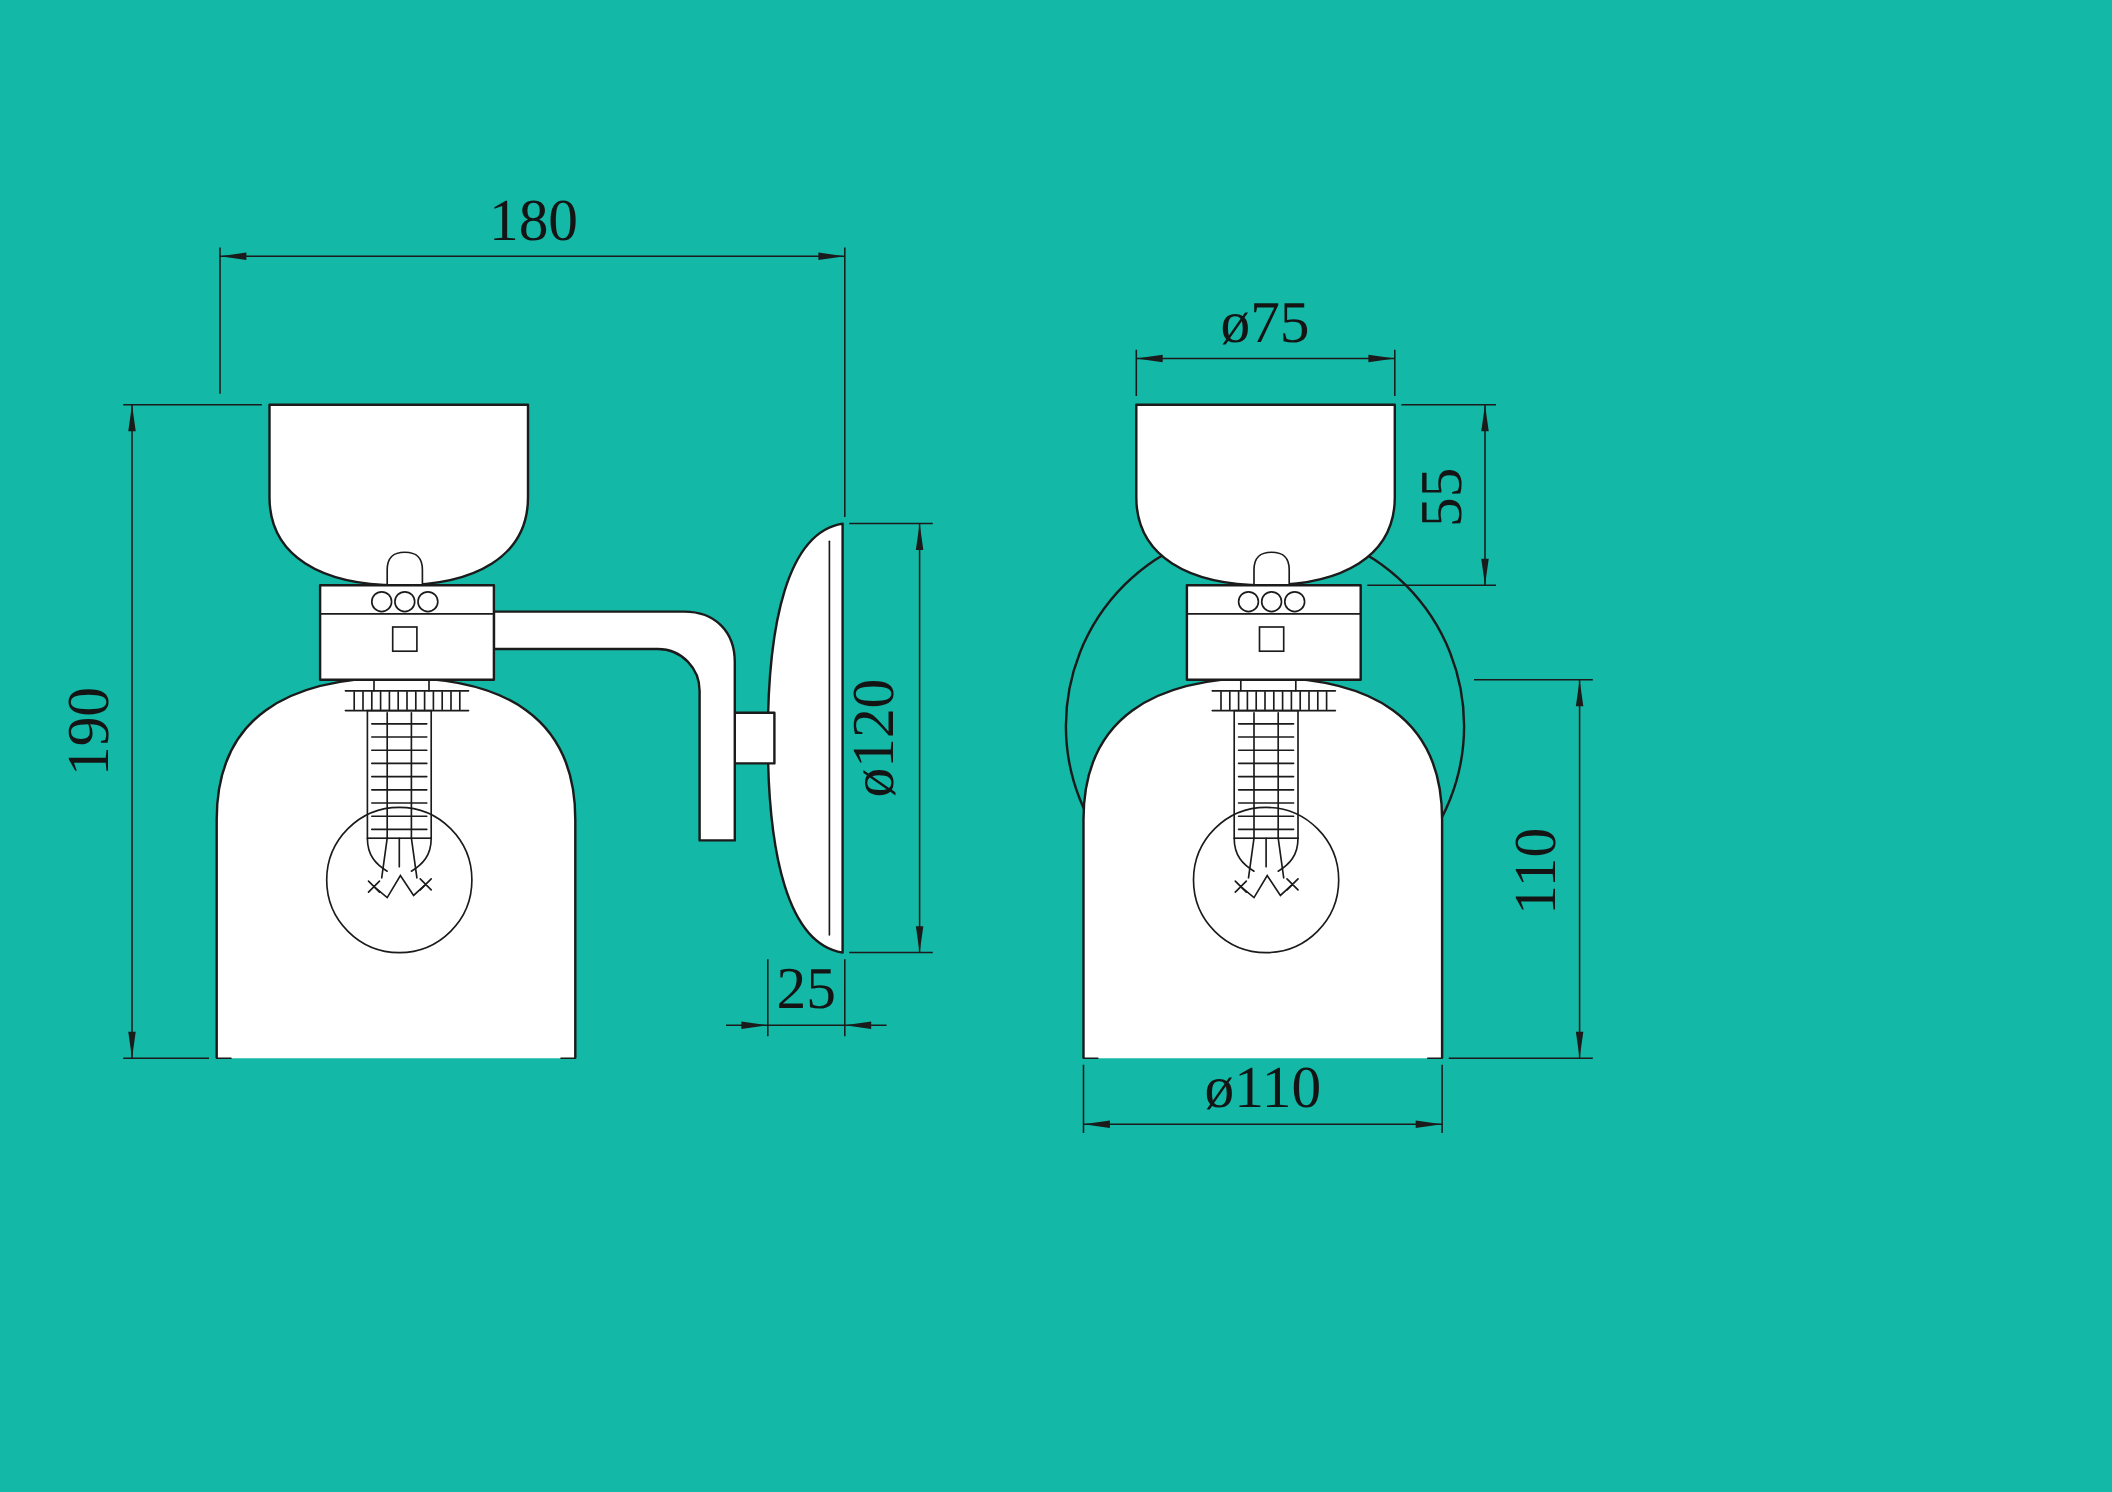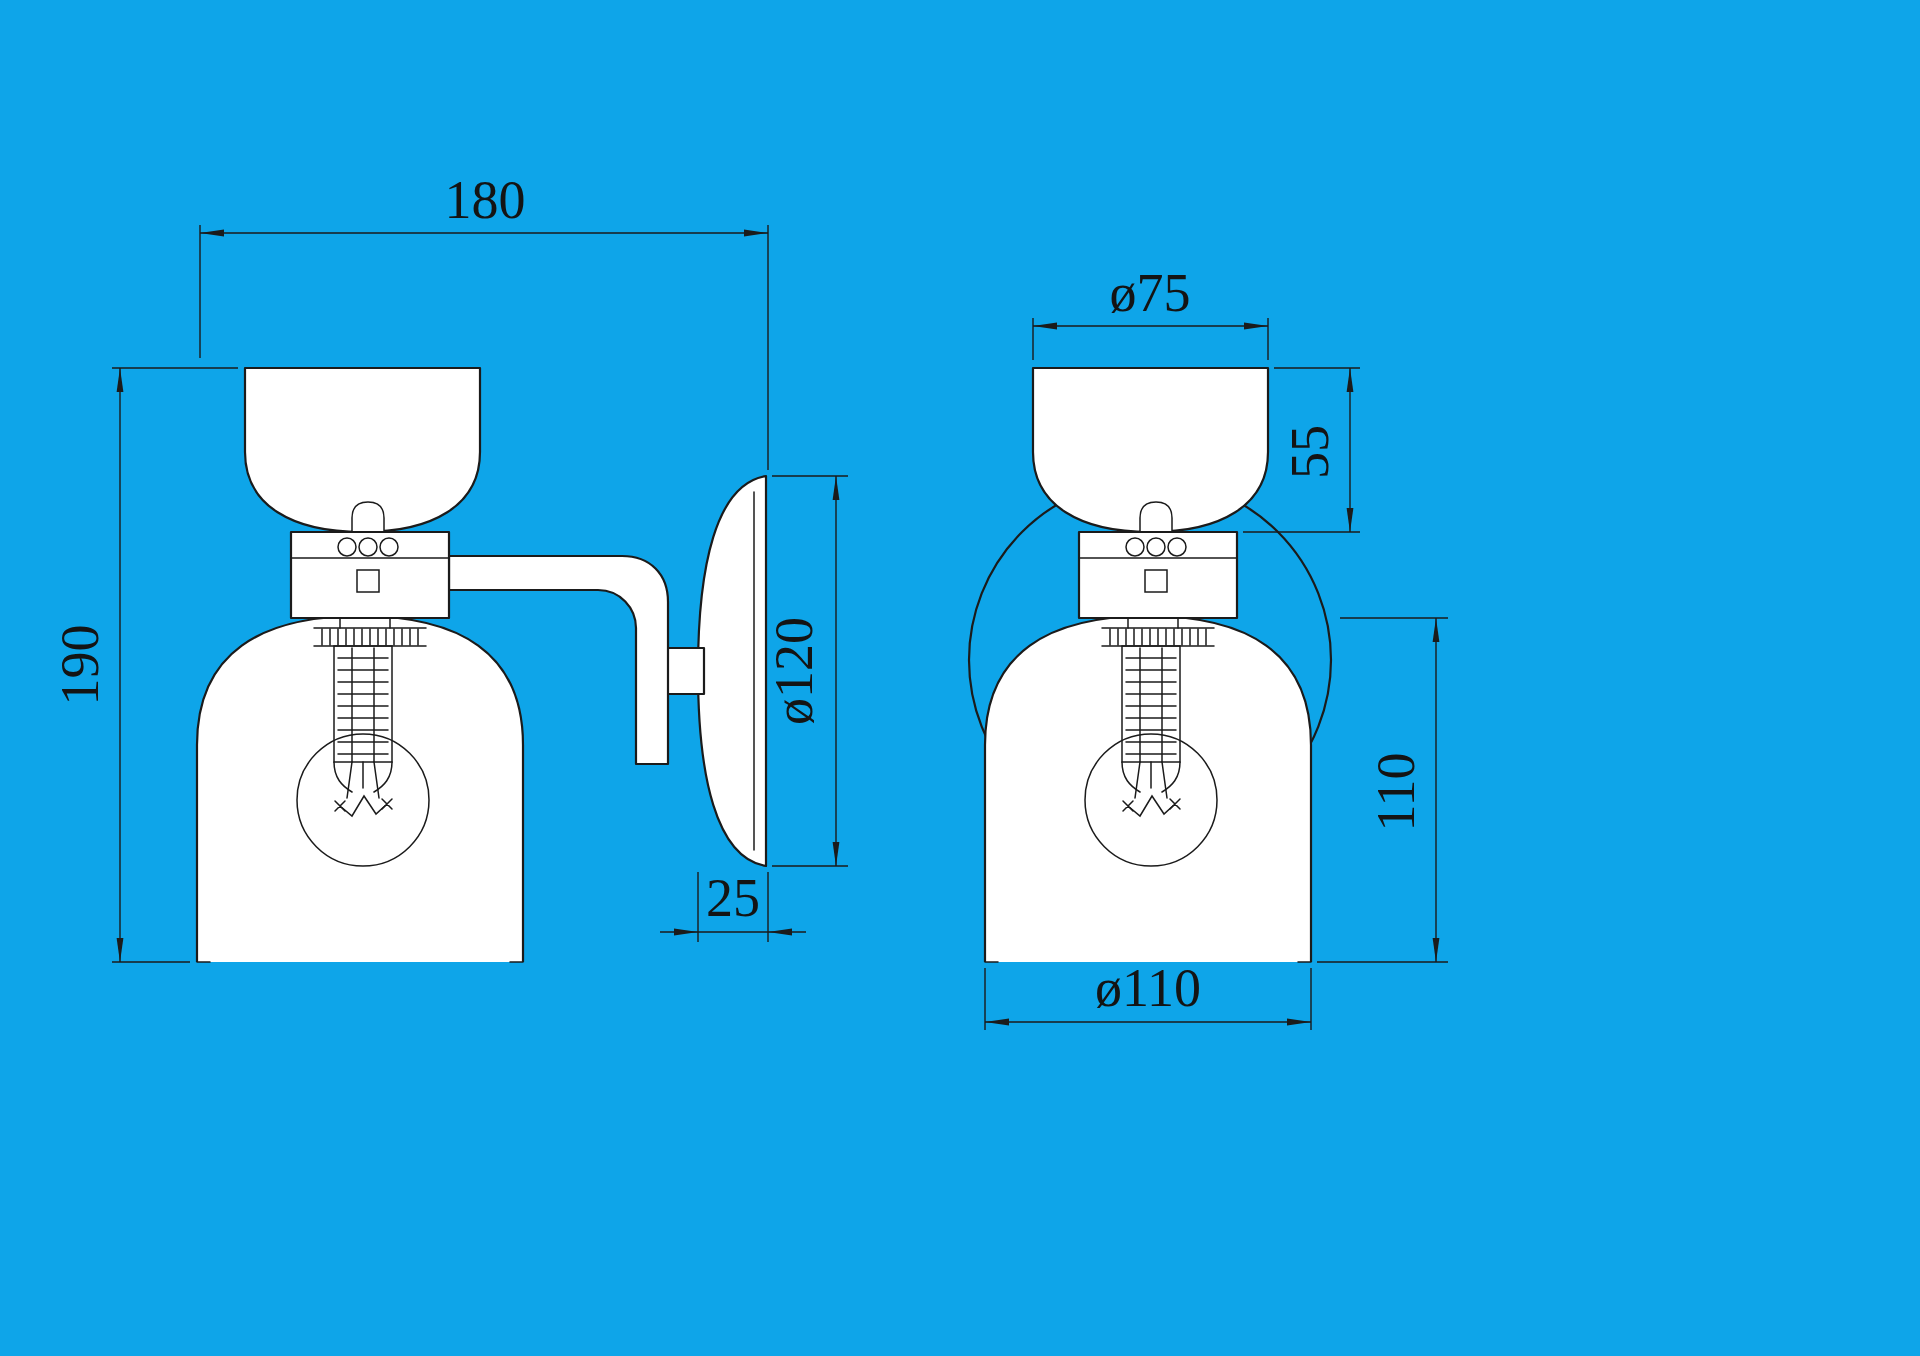--- a/index.html
+++ b/index.html
@@ -1,16 +1,16 @@
 <!DOCTYPE html>
 <html><head>
 <meta charset="utf-8">
 <style>
   html,body{margin:0;padding:0;background:#ffffff;}
-  .canvas{position:relative;width:1920px;height:1356px;background:#0ea5e9;overflow:hidden;}
+  .canvas{position:relative;width:1920px;height:1356px;background:#14b8a6;overflow:hidden;}
   svg{position:absolute;left:0;top:0;}
   .outline{fill:none;stroke:#1b1b1b;stroke-width:2.2;stroke-linecap:round;stroke-linejoin:round;}
   .filled{fill:#ffffff;stroke:#1b1b1b;stroke-width:2.2;stroke-linejoin:round;}
   .detail{fill:none;stroke:#1b1b1b;stroke-width:1.5;stroke-linecap:round;}
   .detailf{fill:#ffffff;stroke:#1b1b1b;stroke-width:1.5;}
   .dim{fill:none;stroke:#1b1b1b;stroke-width:1.4;}
   .dimtext{font-family:"Liberation Serif","DejaVu Serif",serif;font-size:54px;fill:#141414;text-anchor:middle;}
 </style>
 </head>
 <body>

